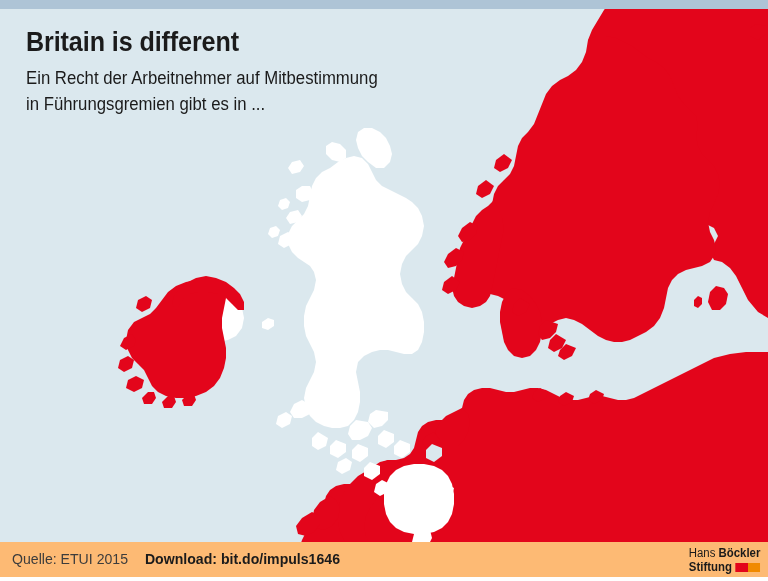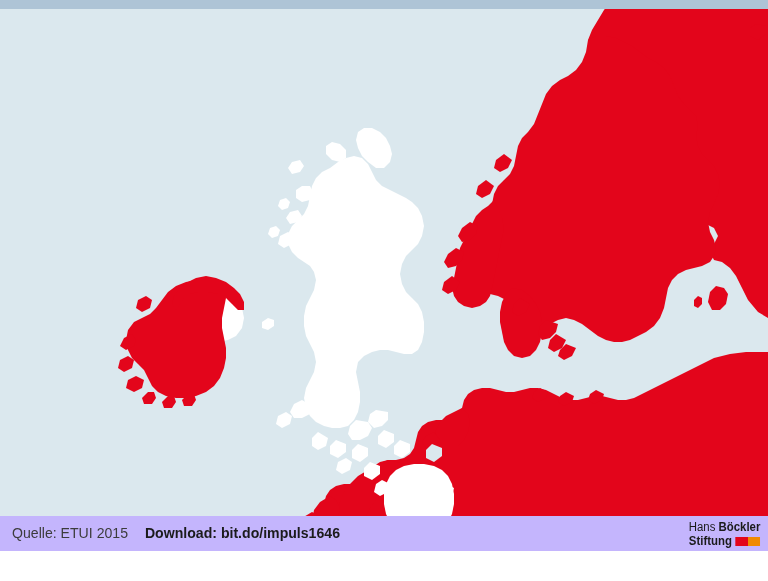--- a/index.html
+++ b/index.html
@@ -76,24 +76,24 @@
     transform: scaleX(0.93);
     transform-origin: left top;
     white-space: nowrap;
   }
   .subtitle span { display: block; }
 
   
   .footer {
     position: absolute;
     left: 0;
-    top: 516px;
+    top: 542px;
     width: 768px;
     height: 35px;
-    background: #c4b5fd;
+    background: #fdba74;
     z-index: 10;
   }
   .footer-left {
     position: absolute;
     left: 12px;
     top: 8px;
     display: flex;
     align-items: baseline;
     transform: scaleX(0.94);
     transform-origin: left center;
@@ -339,20 +339,27 @@
       <g>
         <path fill="#dbe8ee" d="M 432 444 L 426 450 L 426 458 L 434 462 L 442 456 L 442 448 Z"></path>
       </g>
 
       <g>
         <path fill="#e3051b" d="M 756 24 L 750 28 L 750 36 L 758 40 L 766 34 L 766 26 Z"></path>
       </g>
     </svg>
   </div>
 
+  <div class="headline-block">
+    <h1 class="title">Britain is different</h1>
+    <p class="subtitle">
+      <span>Ein Recht der Arbeitnehmer auf Mitbestimmung</span>
+      <span>in Führungsgremien gibt es in ...</span>
+    </p>
+  </div>
 
   <div class="footer">
     <div class="footer-left">
       <span class="source-text">Quelle: ETUI 2015</span>
       <span class="download-text">Download: bit.do/impuls1646</span>
     </div>
 
     <div class="logo">
       <div class="logo-line1"><span>Hans </span><b>Böckler</b></div>
       <div class="logo-line2">

